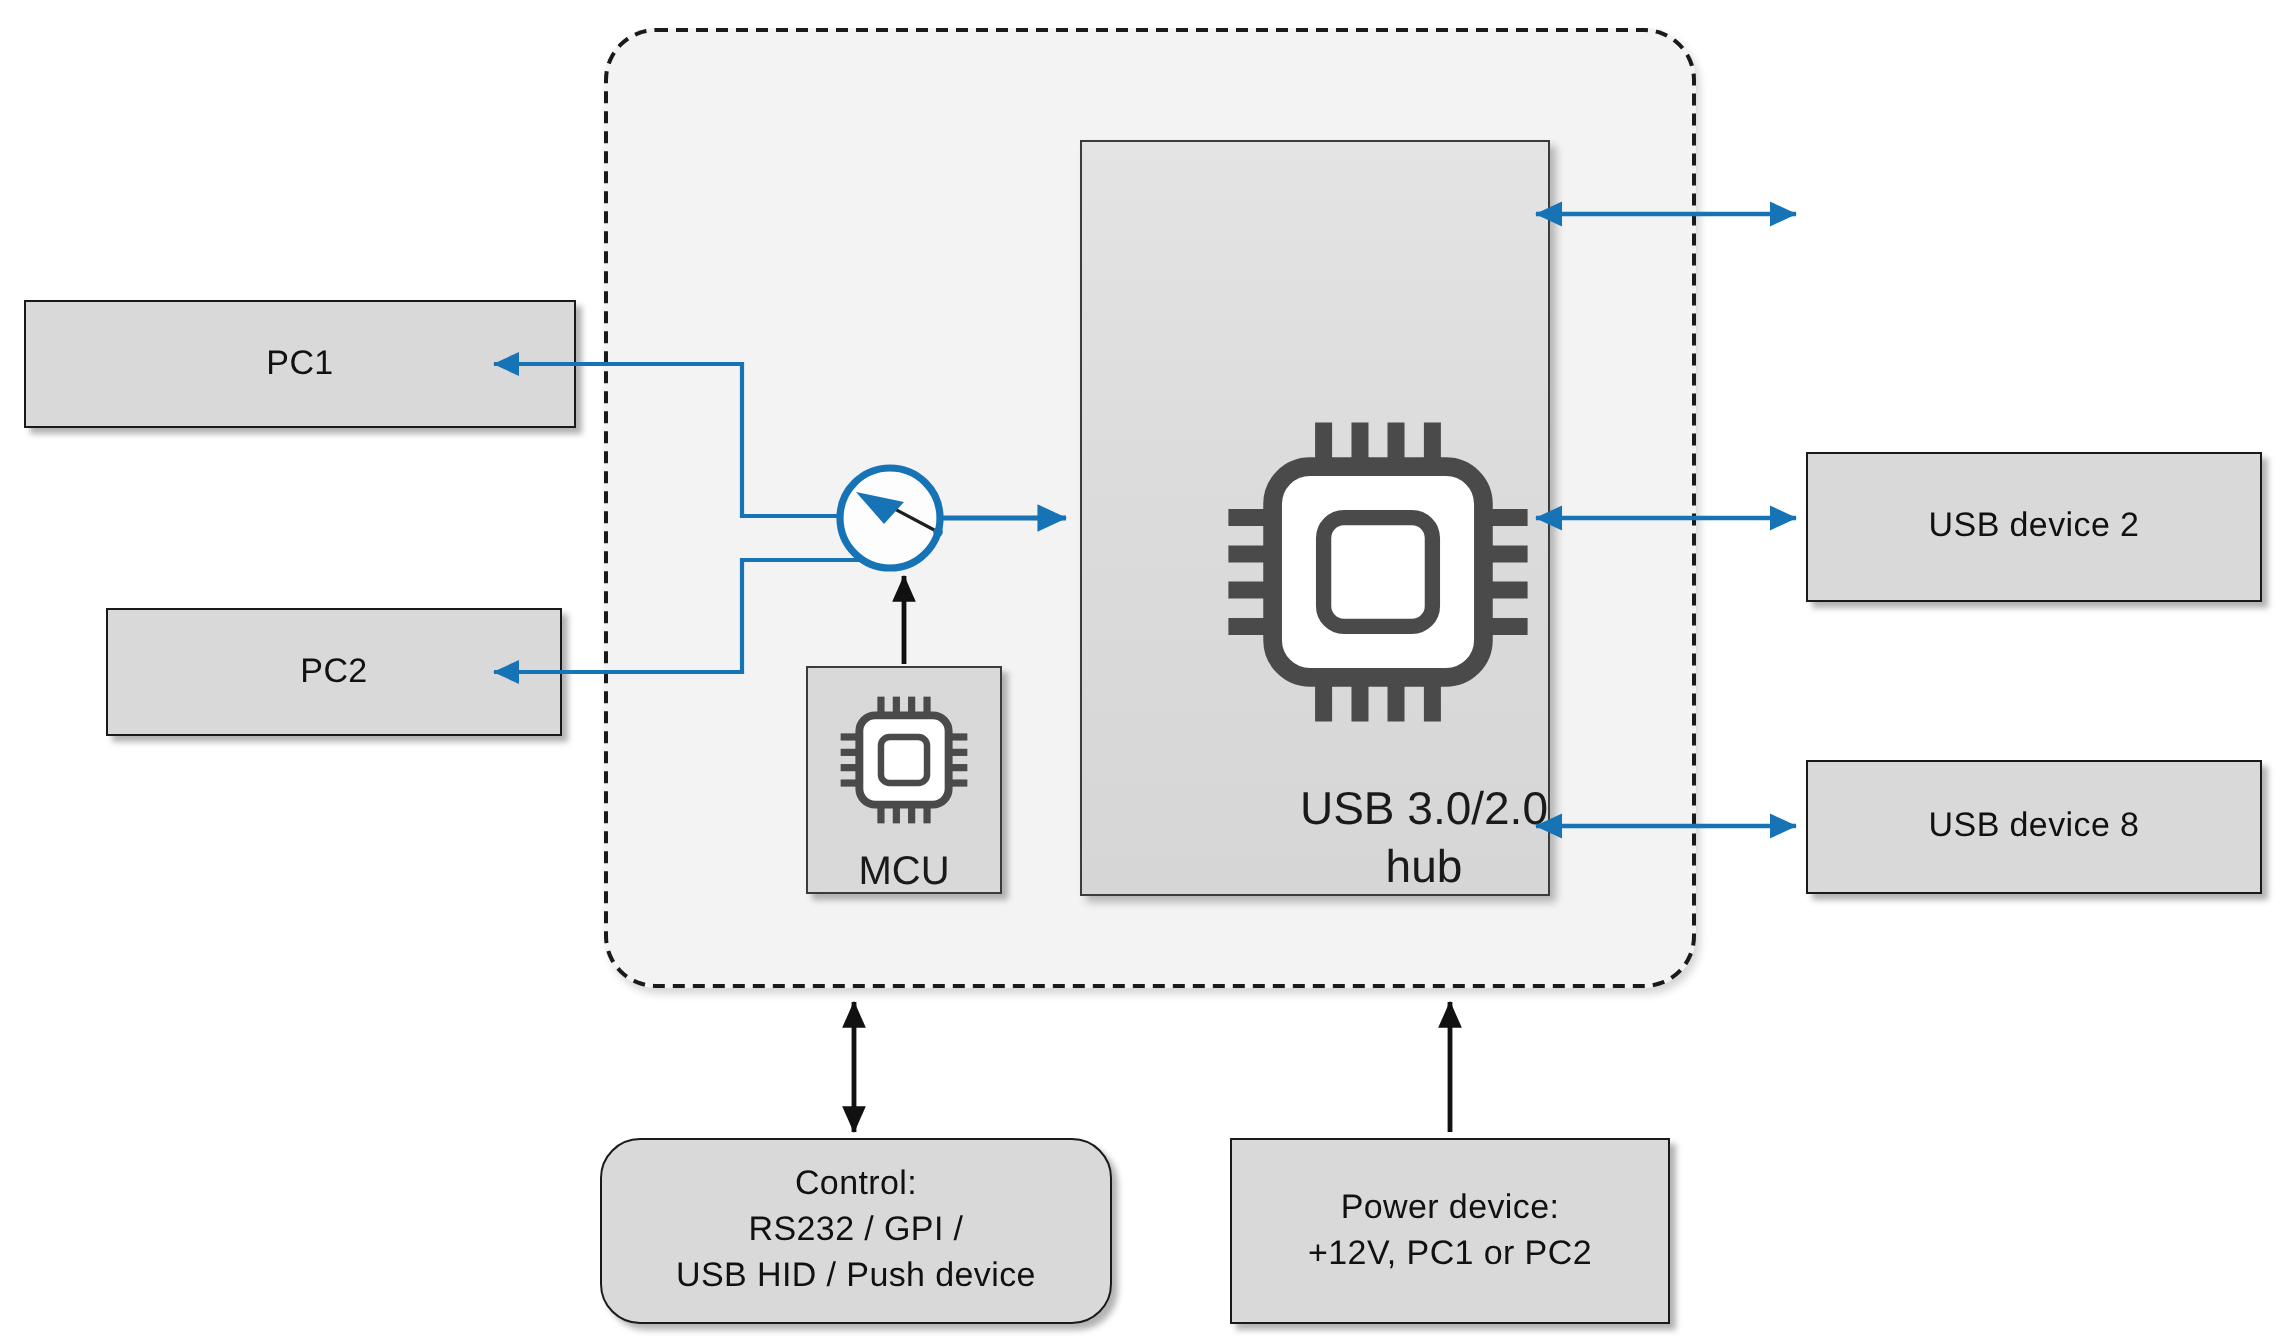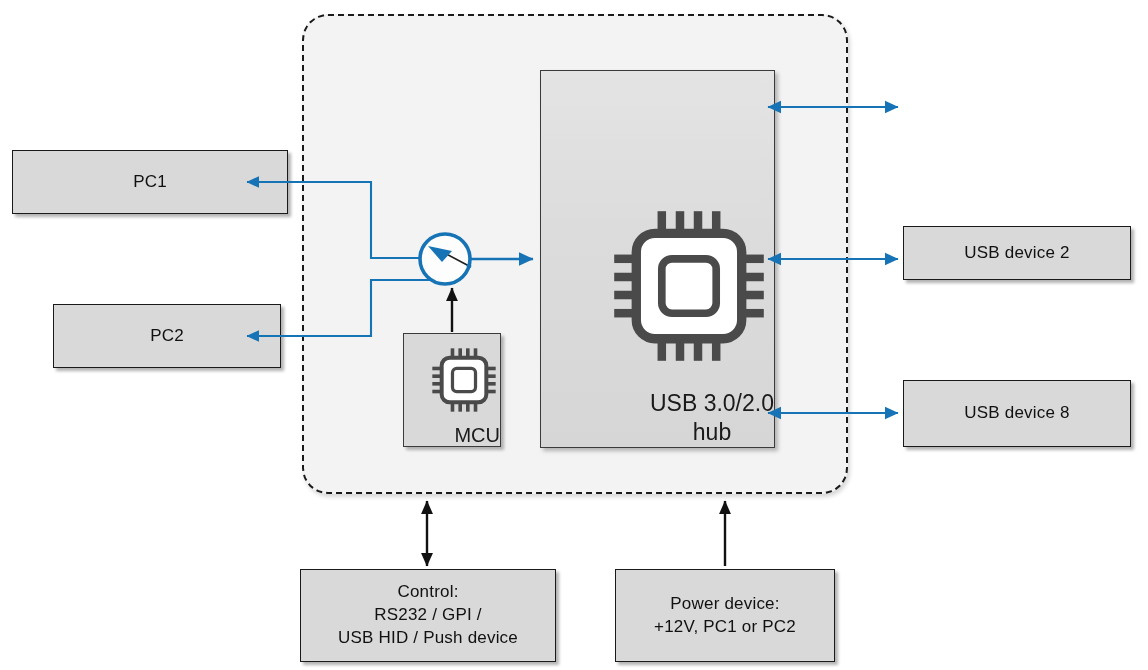--- a/index.html
+++ b/index.html
@@ -76,21 +76,21 @@
   }
   .hub-label span { display: block; }
   .mcu-box {
     position: absolute;
     box-sizing: border-box;
     background: #d9d9d9;
     border: 1.6px solid #3b3b3b;
     box-shadow: 3px 3px 3px rgba(0,0,0,0.28);
     display: flex;
     flex-direction: column;
-    align-items: flex-end;
+    align-items: center;
     justify-content: flex-start;
   }
   .mcu-icon-wrap { margin-top: 10px; }
   .mcu-label {
     margin-top: 4px;
     font-size: 20px;
     color: #1a1a1a;
   }
 </style>
 </head>
@@ -159,28 +159,28 @@
     <div class="mcu-label">MCU</div>
   </div>
 
   <div class="box" style="left:12px; top:150px; width:276px; height:64px;">
     <span>PC1</span>
   </div>
   <div class="box" style="left:12px; top:304px; width:228px; height:64px;margin-left:41px;">
     <span>PC2</span>
   </div>
 
-  <div class="box" style="left:903px; top:226px; width:228px; height:54px;">
+  <div class="box" style="left:903px; top:226px; width:228px; height:75px;">
     <span>USB device 2</span>
   </div>
   <div class="box" style="left:903px; top:380px; width:228px; height:67px;">
     <span>USB device 8</span>
   </div>
 
-  <div class="box multiline" style="left:300px; top:569px; width:256px; height:93px;">
+  <div class="box multiline" style="left:300px; top:569px; width:256px; height:93px;border-radius:20px;">
     <span>Control:</span>
     <span>RS232 / GPI /</span>
     <span>USB HID / Push device</span>
   </div>
   <div class="box multiline" style="left:615px; top:569px; width:220px; height:93px;">
     <span>Power device:</span>
     <span>+12V, PC1 or PC2</span>
   </div>
 
   <svg id="svg-layer" viewBox="0 0 1148 670">

